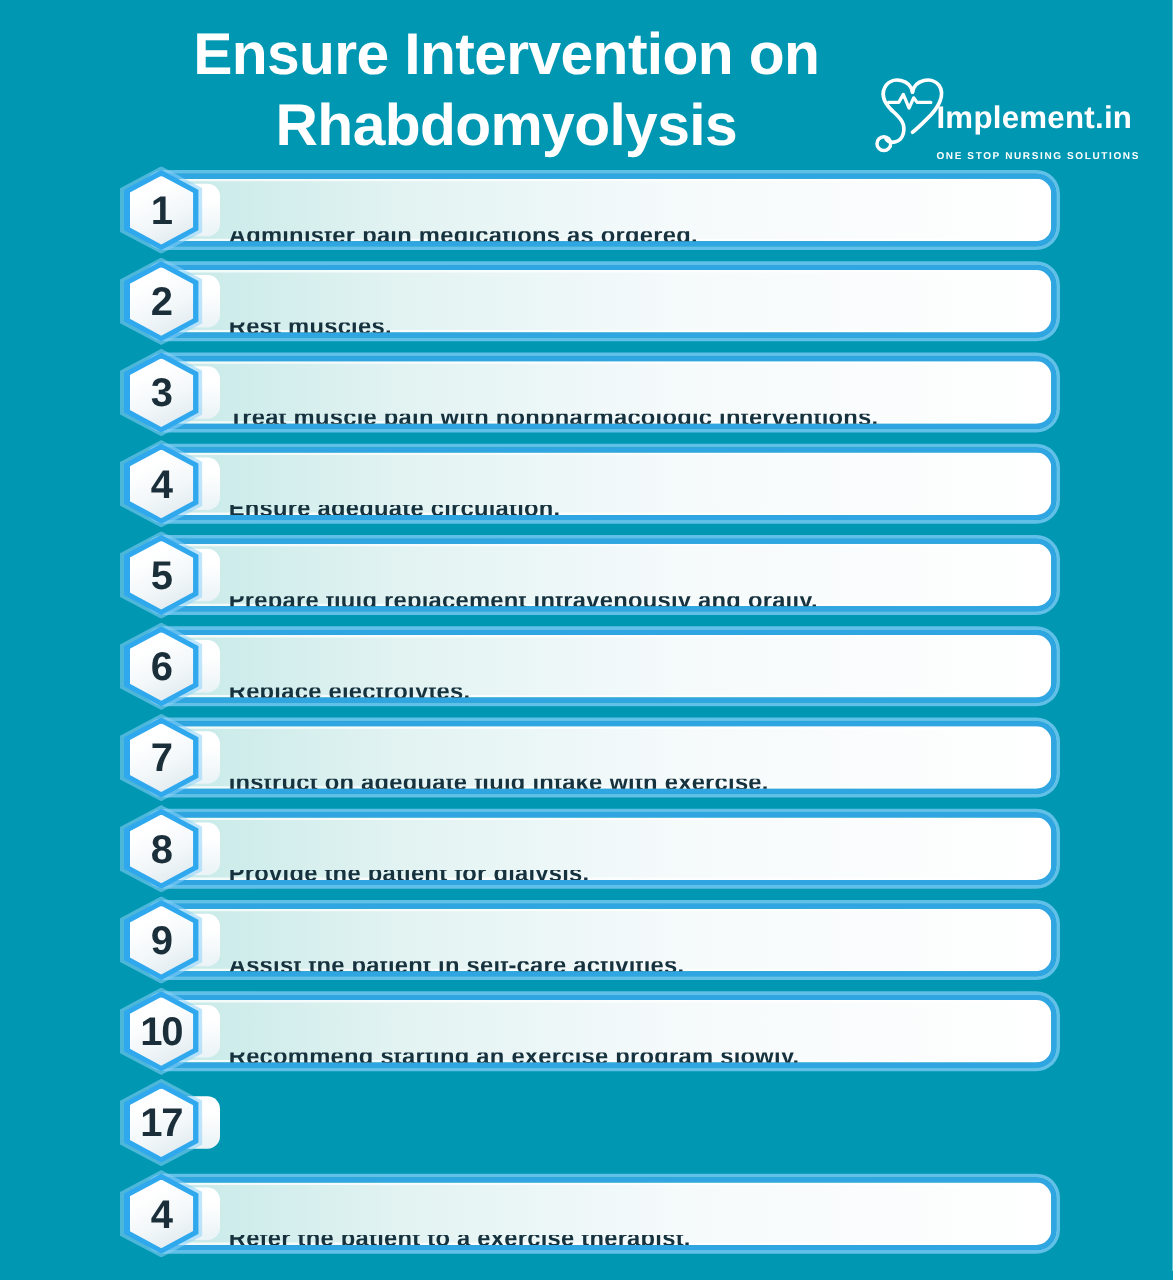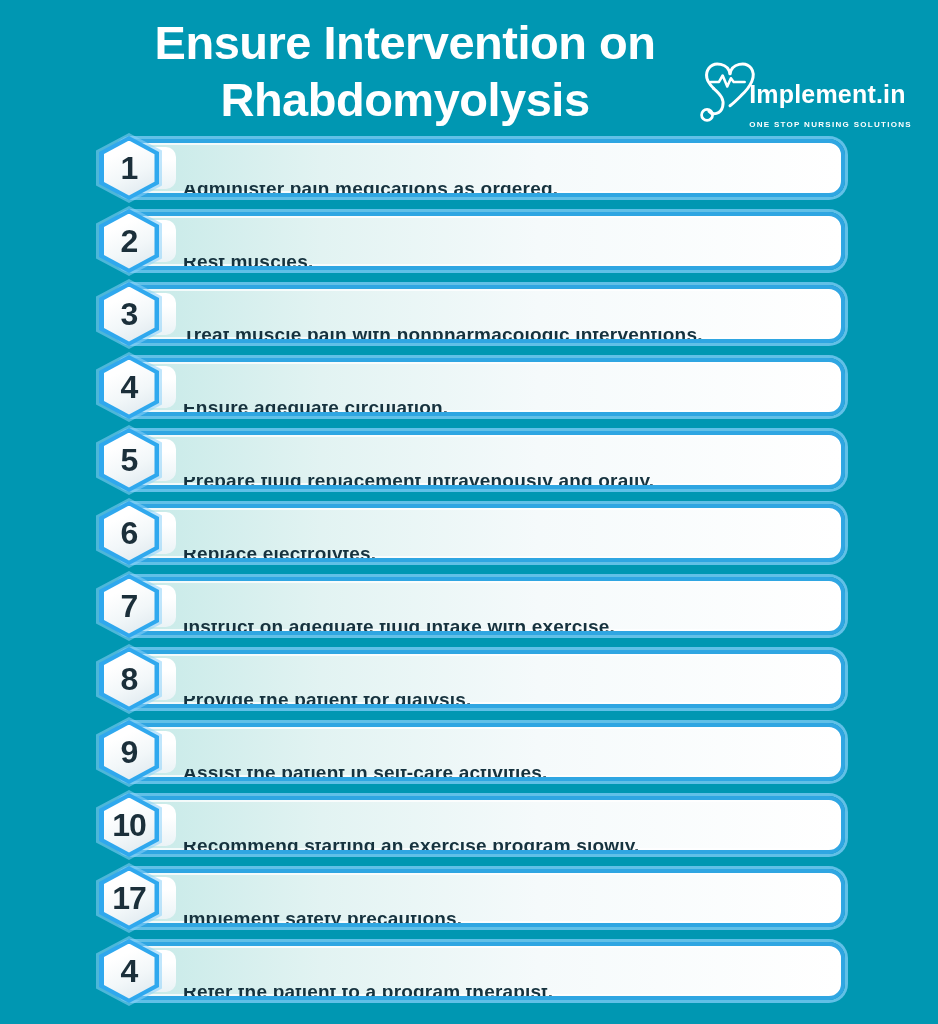--- a/index.html
+++ b/index.html
@@ -226,35 +226,32 @@
       <div class="tab"></div>
       <div class="hex-halo"></div>
       <div class="hex">
         <div class="hex-inner">
             <span class="num">10</span>
           </div>
       </div>
     </div>
 
     <div class="row">
-      <div class="bar">
-        <span class="bar-text">Implement safety precautions.</span>
-      </div>
       <div class="tab"></div>
       <div class="hex-halo"></div>
       <div class="hex">
         <div class="hex-inner">
             <span class="num">17</span>
           </div>
       </div>
     </div>
 
     <div class="row">
       <div class="bar">
-        <span class="bar-text">Refer the patient to a program therapist.</span>
+        <span class="bar-text">Refer the patient to a exercise therapist.</span>
       </div>
       <div class="tab"></div>
       <div class="hex-halo"></div>
       <div class="hex">
         <div class="hex-inner">
             <span class="num">4</span>
           </div>
       </div>
     </div>
 

